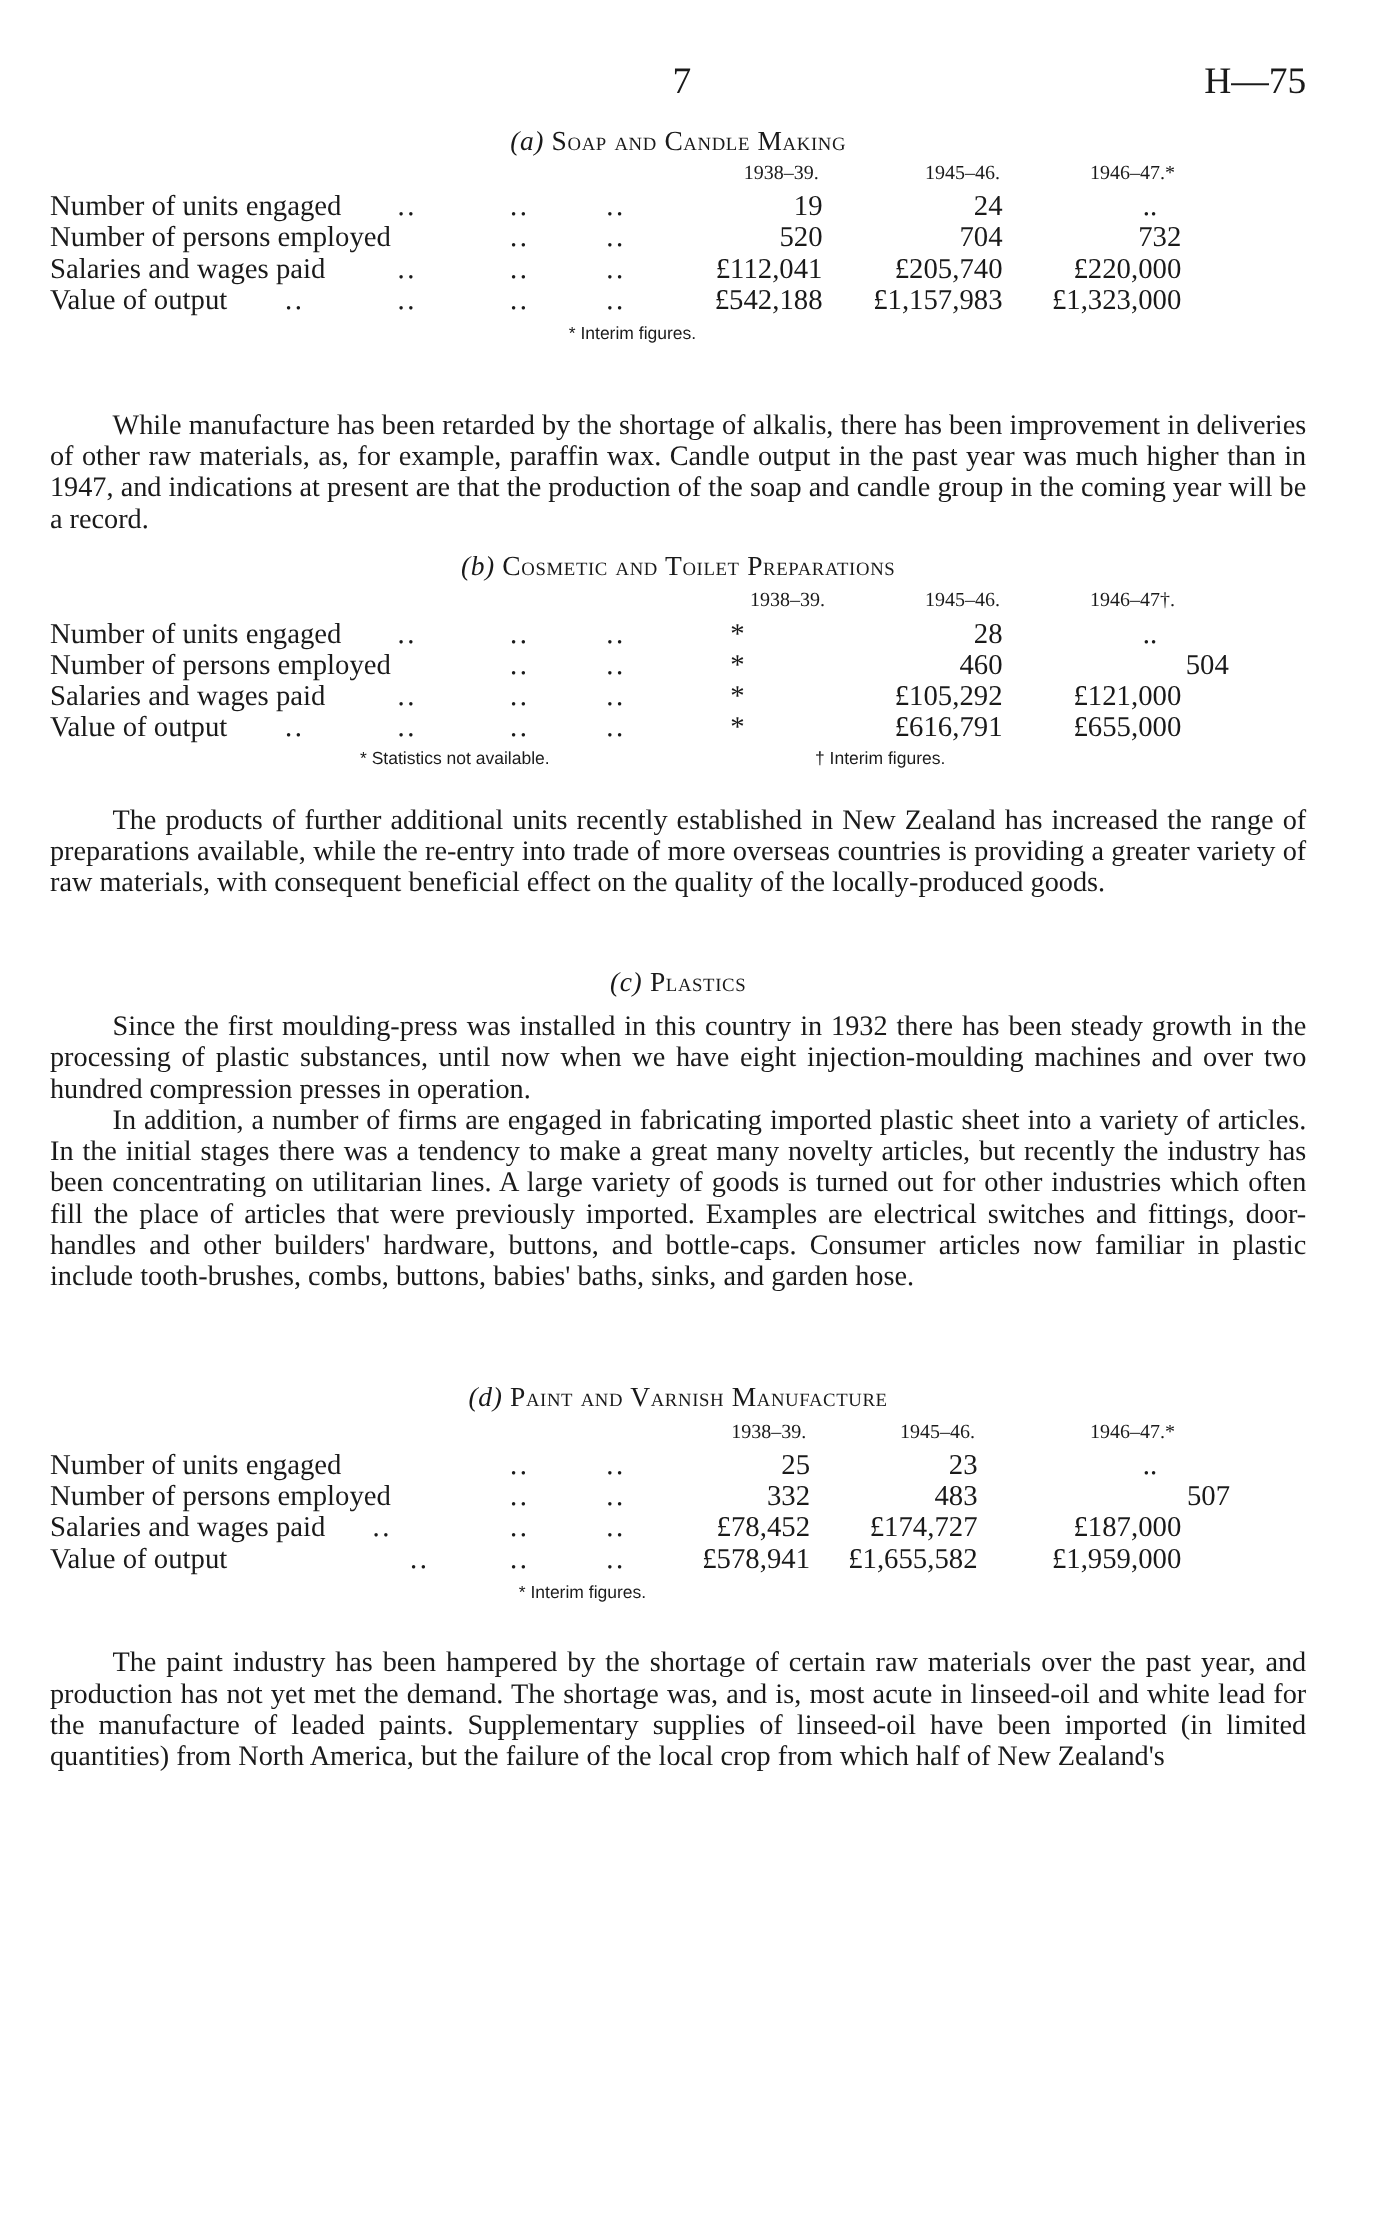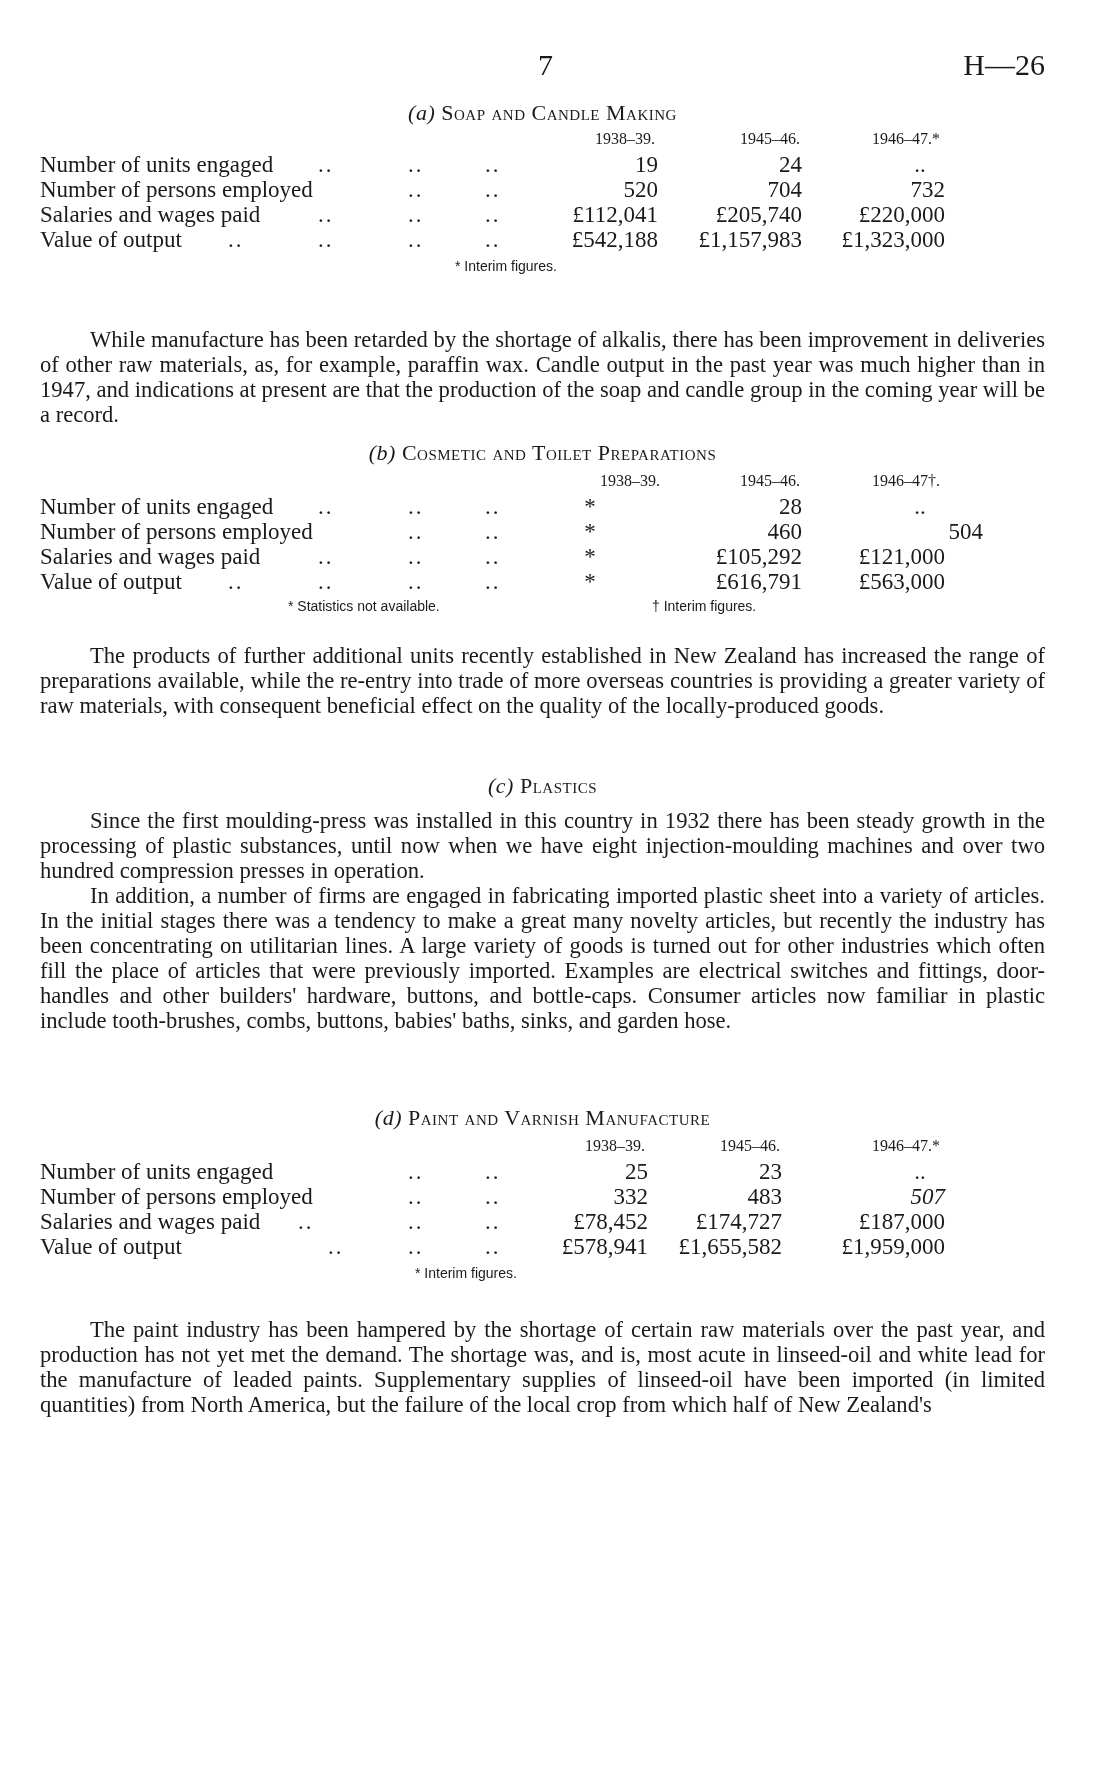--- a/index.html
+++ b/index.html
@@ -108,21 +108,21 @@
       text-indent: 50px;
     }
   </style>
 </head>
 <body>
 
 <div class="page">
 
   <div class="header">
     <span class="page-number">7</span>
-    <span class="doc-code">H—26</span>
+    <span class="doc-code">H—75</span>
   </div>
 
   <div class="section-title" style="top:100px;">
     <span class="lbl">(a)</span>
     <span class="sc">Soap and Candle Making</span>
   </div>
 
   <div class="table" style="top:128px;">
     <div class="thead">
       <span style="left:520px;width:95px;">1938–39.</span>
@@ -209,21 +209,21 @@
       <span class="cell" style="left:775px;width:130px;">£121,000</span>
     </div>
     <div class="trow">
       <span class="rlabel">Value of output</span>
       <span class="dots" style="left:188px;">..</span>
       <span class="dots" style="left:278px;">..</span>
       <span class="dots" style="left:368px;">..</span>
       <span class="dots" style="left:445px;">..</span>
       <span class="cell" style="left:540px;width:20px;text-align:center;">*</span>
       <span class="cell" style="left:630px;width:132px;">£616,791</span>
-      <span class="cell" style="left:775px;width:130px;">£563,000</span>
+      <span class="cell" style="left:775px;width:130px;">£655,000</span>
     </div>
   </div>
 
   <div class="footnote" style="top:598px;left:248px;width:auto;">* Statistics not available.</div>
   <div class="footnote" style="top:598px;left:612px;width:auto;">† Interim figures.</div>
 
   <div class="para" style="top:643px;">The products of further additional units recently established in New Zealand has increased the range of preparations available, while the re-entry into trade of more overseas countries is providing a greater variety of raw materials, with consequent beneficial effect on the quality of the locally-produced goods.</div>
 
   <div class="section-title" style="top:773px;">
     <span class="lbl">(c)</span>
@@ -251,21 +251,21 @@
       <span class="cell" style="left:490px;width:118px;">25</span>
       <span class="cell" style="left:610px;width:132px;">23</span>
       <span class="cell" style="left:775px;width:130px;text-align:center;padding-left:40px;">..</span>
     </div>
     <div class="trow">
       <span class="rlabel">Number of persons employed</span>
       <span class="dots" style="left:368px;">..</span>
       <span class="dots" style="left:445px;">..</span>
       <span class="cell" style="left:490px;width:118px;">332</span>
       <span class="cell" style="left:610px;width:132px;">483</span>
-      <span class="cell" style="left:775px;width:130px;font-style:italic;">507</span>
+      <span class="cell" style="left:814px;width:130px;">507</span>
     </div>
     <div class="trow">
       <span class="rlabel">Salaries and wages paid</span>
       <span class="dots" style="left:258px;">..</span>
       <span class="dots" style="left:368px;">..</span>
       <span class="dots" style="left:445px;">..</span>
       <span class="cell" style="left:490px;width:118px;">£78,452</span>
       <span class="cell" style="left:610px;width:132px;">£174,727</span>
       <span class="cell" style="left:775px;width:130px;">£187,000</span>
     </div>

